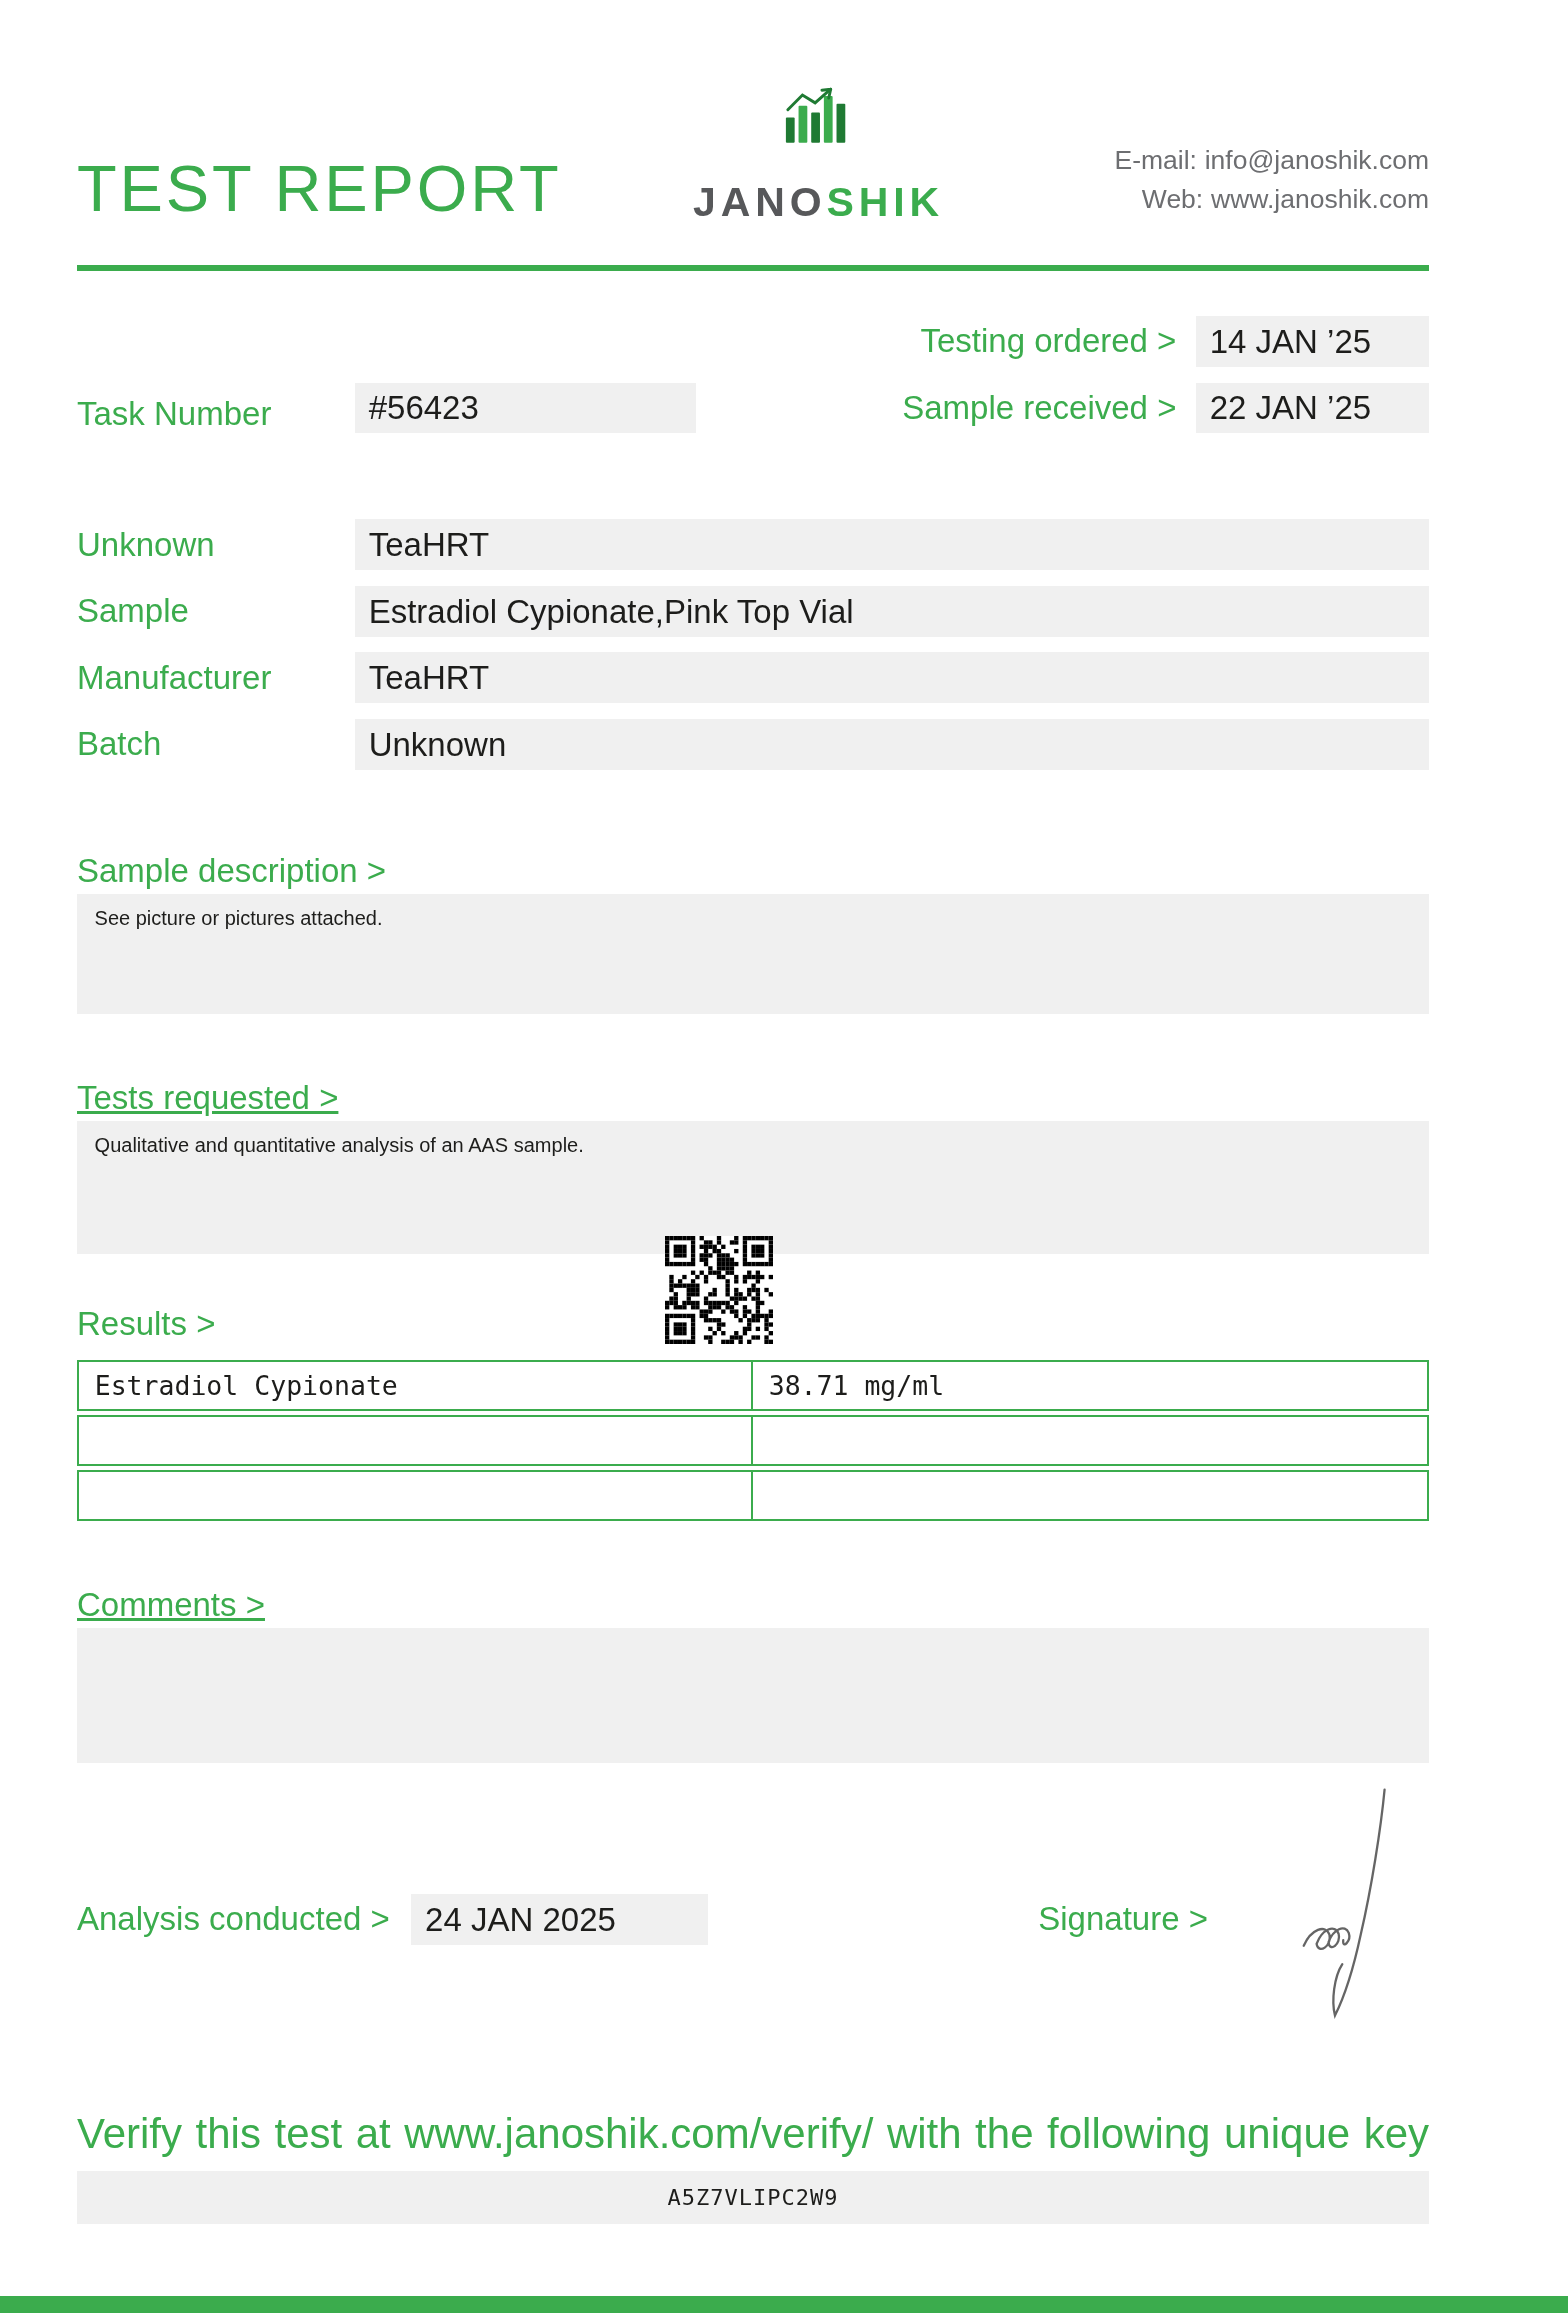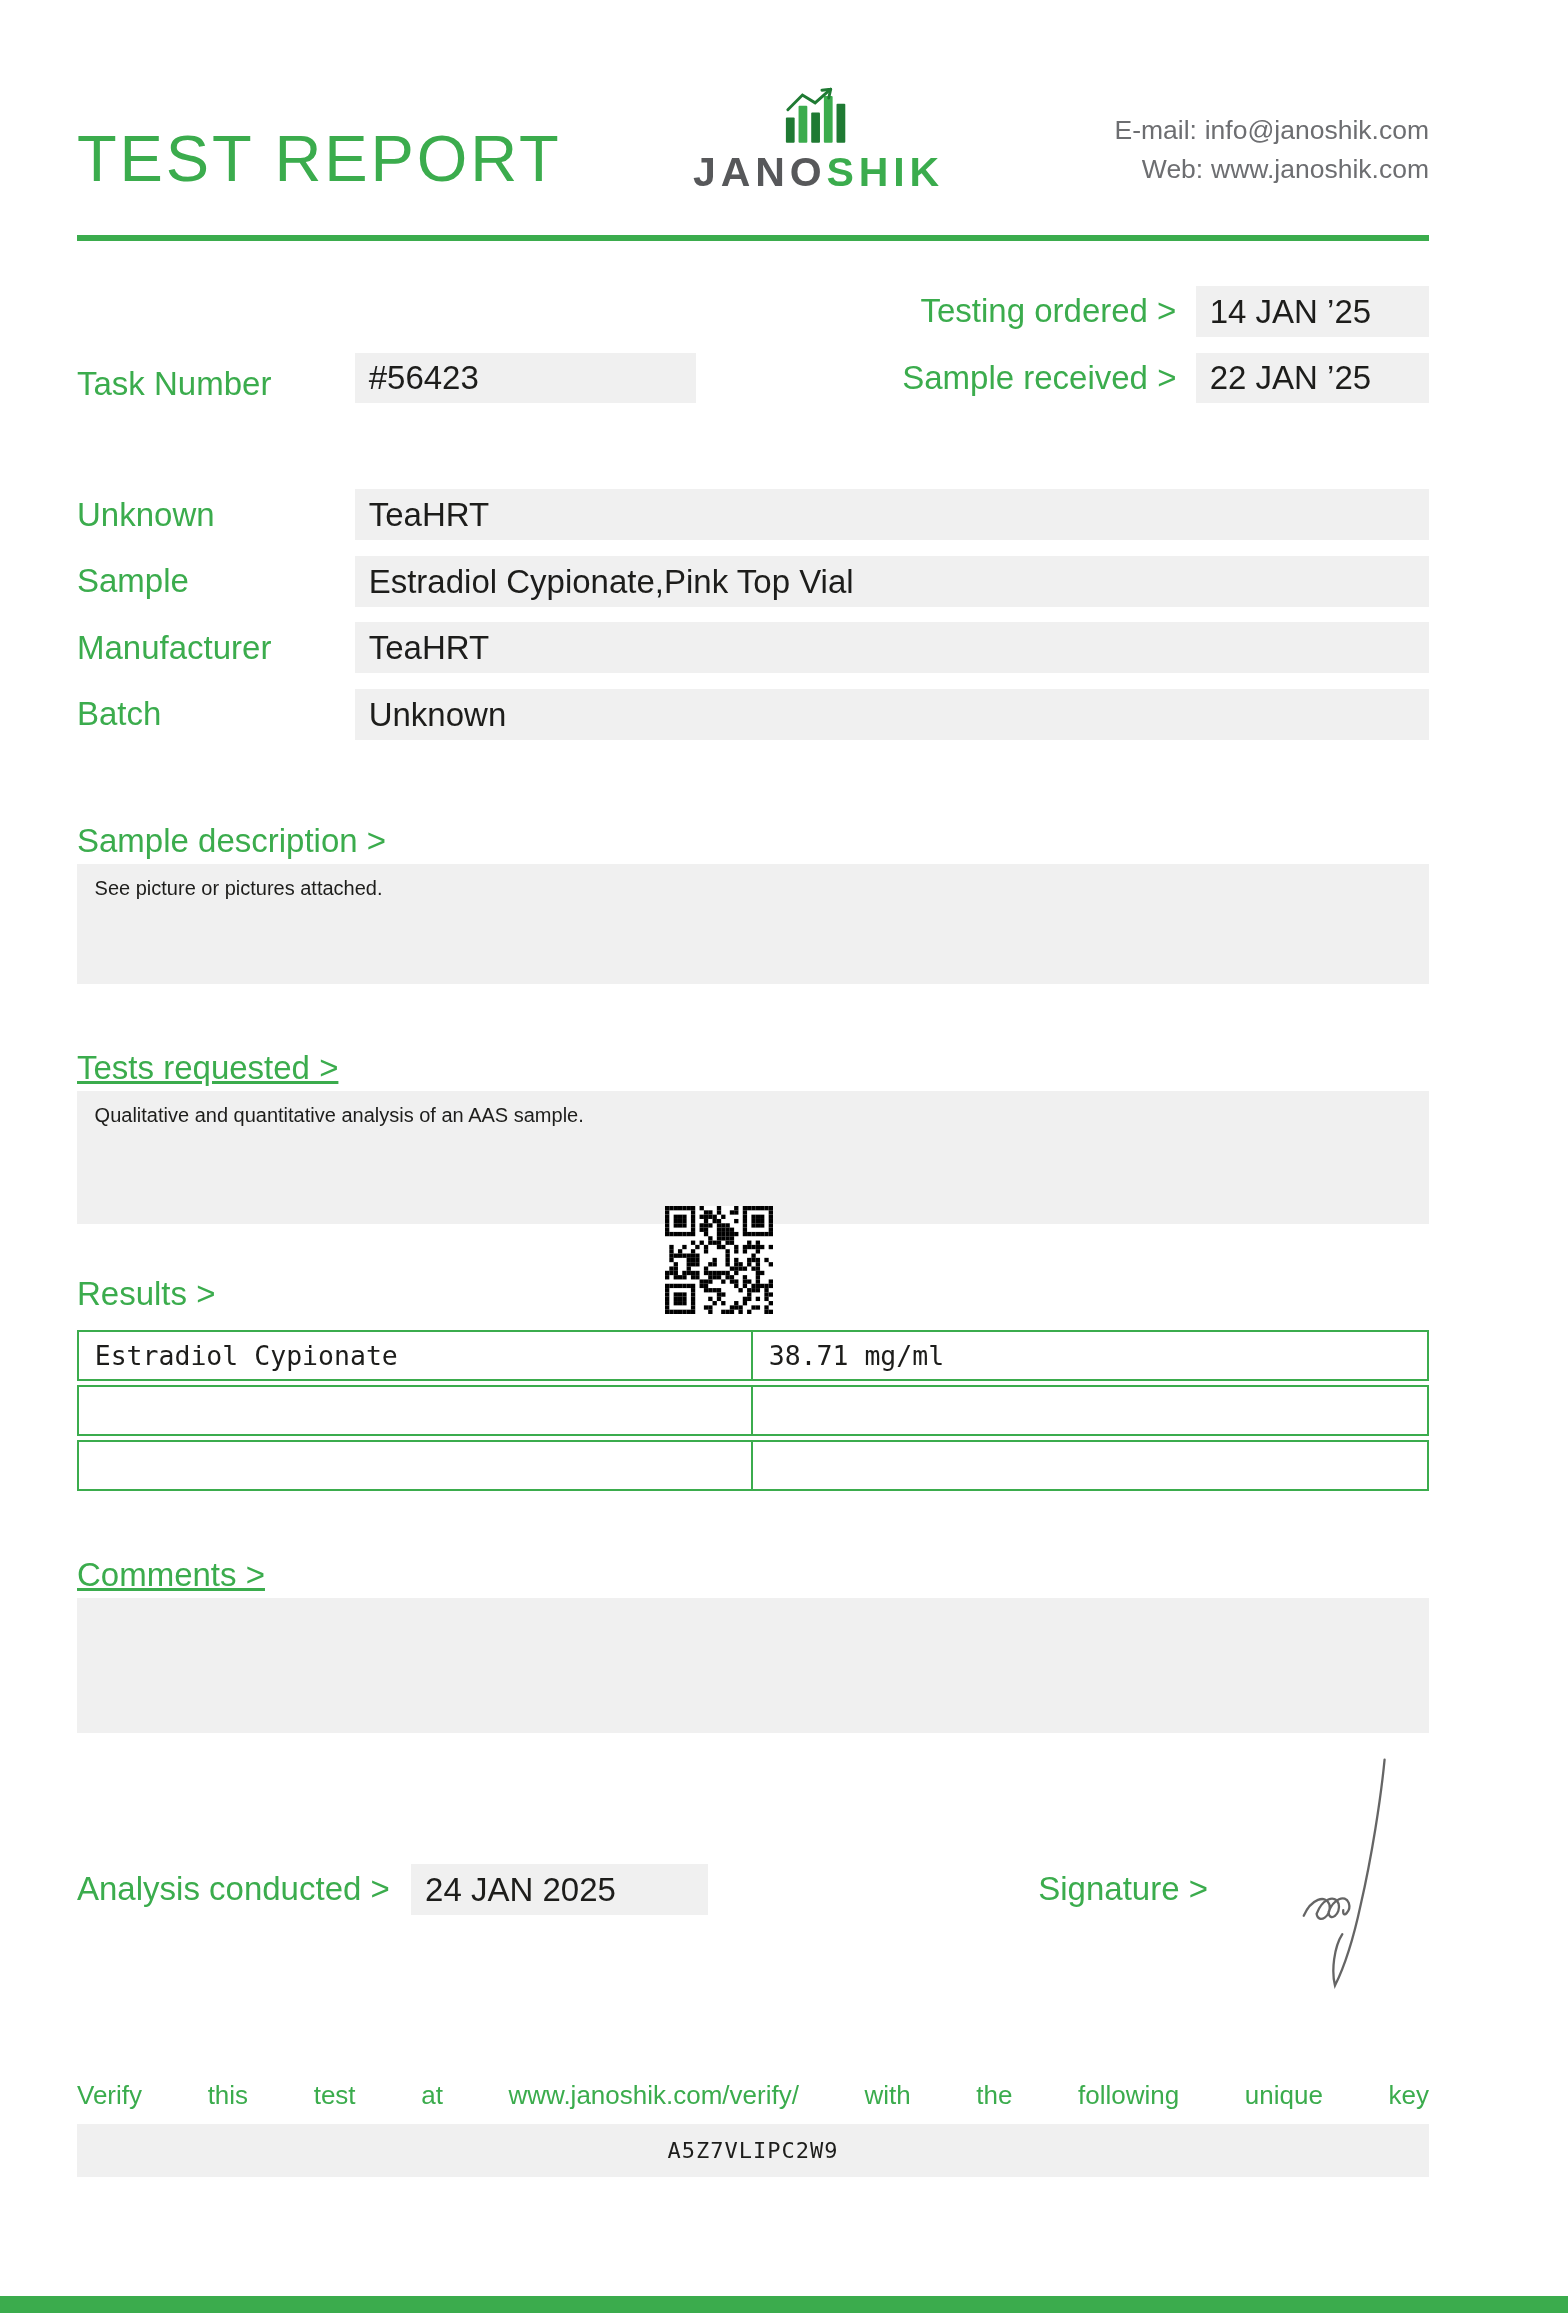--- a/index.html
+++ b/index.html
@@ -13,21 +13,21 @@
     --signature:#4a4a4a;
   }
   *{margin:0;padding:0;box-sizing:border-box;}
   body{background:#fff;font-family:"Liberation Sans",sans-serif;color:var(--text);}
   .page{position:relative;width:1568px;height:2313px;background:#fff;overflow:hidden;}
   .content{padding:86px 139px 0 77px;}
 
   
   .header{display:flex;align-items:flex-end;justify-content:space-between;}
   .title{font-size:65px;font-weight:400;letter-spacing:2.9px;color:var(--accent);white-space:nowrap;}
-  .logo{display:flex;flex-direction:column;align-items:center;margin-left:-39px;}
+  .logo{display:flex;flex-direction:column;align-items:center;margin-left:-39px;gap:30px;}
   .logo-chart{width:74px;height:59px;margin-bottom:3.9px;}
   .bar-d{fill:var(--accent-dark);}
   .bar-l{fill:var(--accent);}
   .arrow{stroke:var(--accent-dark);stroke-width:3;fill:none;stroke-linecap:round;}
   .logo-text{font-size:41px;font-weight:700;letter-spacing:4.9px;color:var(--logo-gray);white-space:nowrap;}
   .logo-text .shik{color:var(--accent);}
   .contact{text-align:right;font-size:26.5px;color:var(--muted);line-height:1.45;padding-bottom:7.8px;}
   .c-label{margin-right:7.8px;}
 
   .rule{height:5.9px;background:var(--accent);margin-top:39px;}
@@ -72,21 +72,21 @@
 
   
   .analysis-row{position:relative;display:flex;align-items:center;margin-top:131px;}
   .analysis-date{width:297px;margin-left:21.6px;}
   .sig-label{margin-left:auto;margin-right:221px;}
   .sig-art{position:absolute;right:3.9px;top:-116px;width:147px;height:251px;}
   .sig-art svg{width:100%;height:100%;}
   .sig-art path{stroke:var(--signature);stroke-width:2.5;fill:none;stroke-linecap:round;opacity:.85;}
 
   
-  .verify-line{margin-top:165px;color:var(--accent);font-size:26px;
+  .verify-line{margin-top:165px;color:var(--accent);font-size:42px;
                text-align:justify;text-align-last:justify;width:100%;}
   .key-box{margin-top:13.7px;height:53px;background:var(--field-bg);display:flex;align-items:center;
            justify-content:center;font-family:"DejaVu Sans Mono",monospace;font-size:22px;letter-spacing:1px;}
   .bottom-bar{position:absolute;left:0;right:0;bottom:0;height:16.7px;background:var(--accent);}
 </style>
 </head>
 <body>
 
 <div class="page">
   <div class="content">

